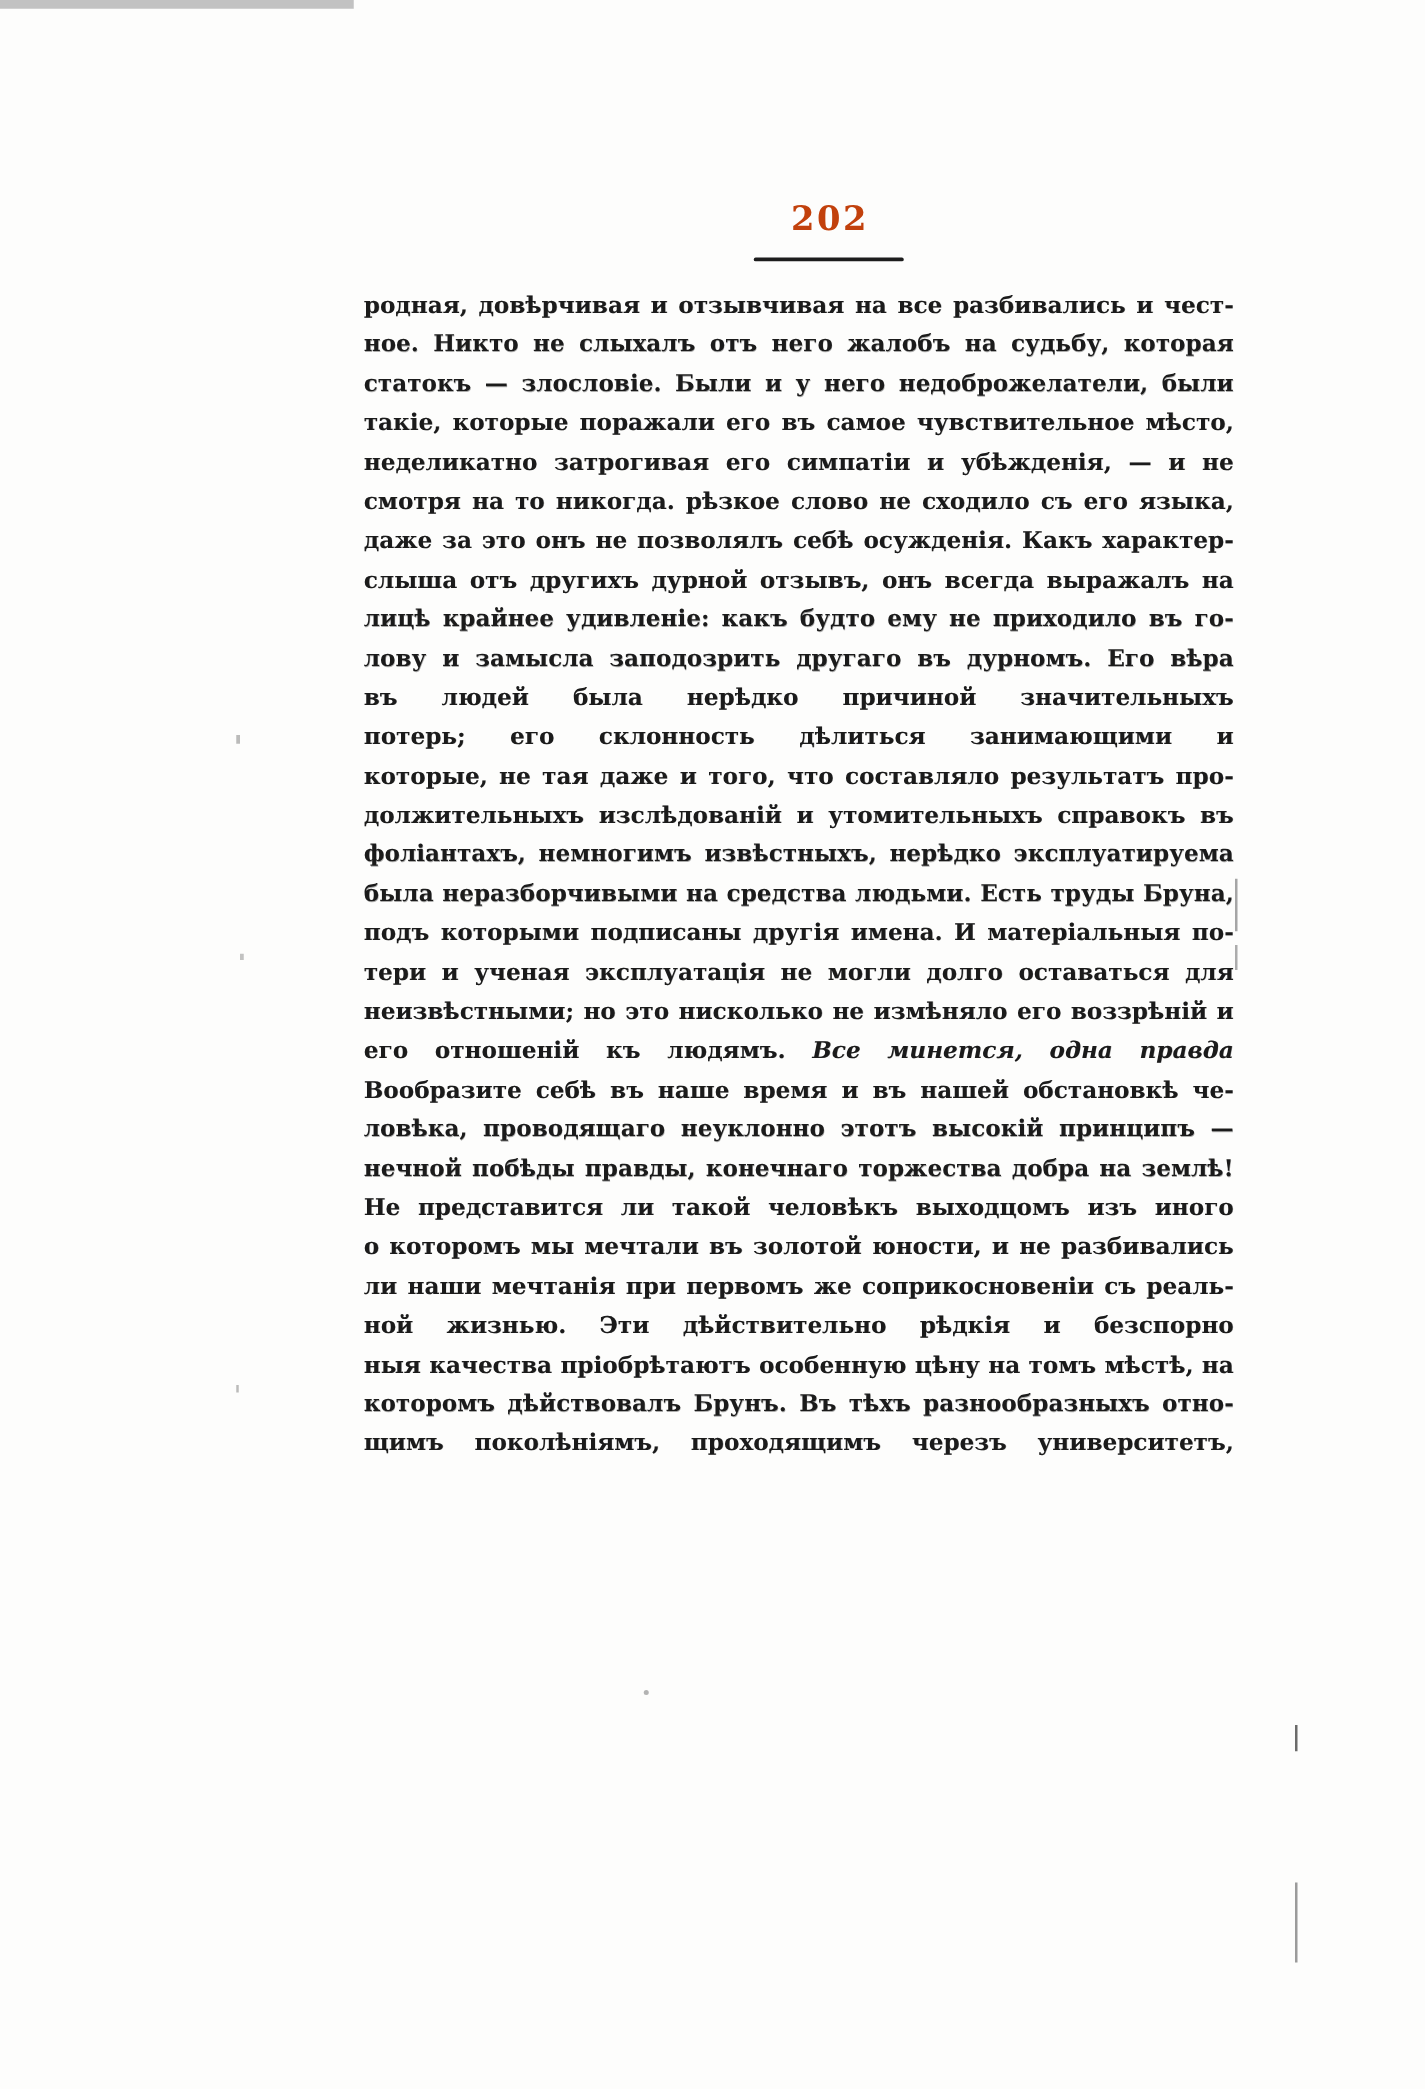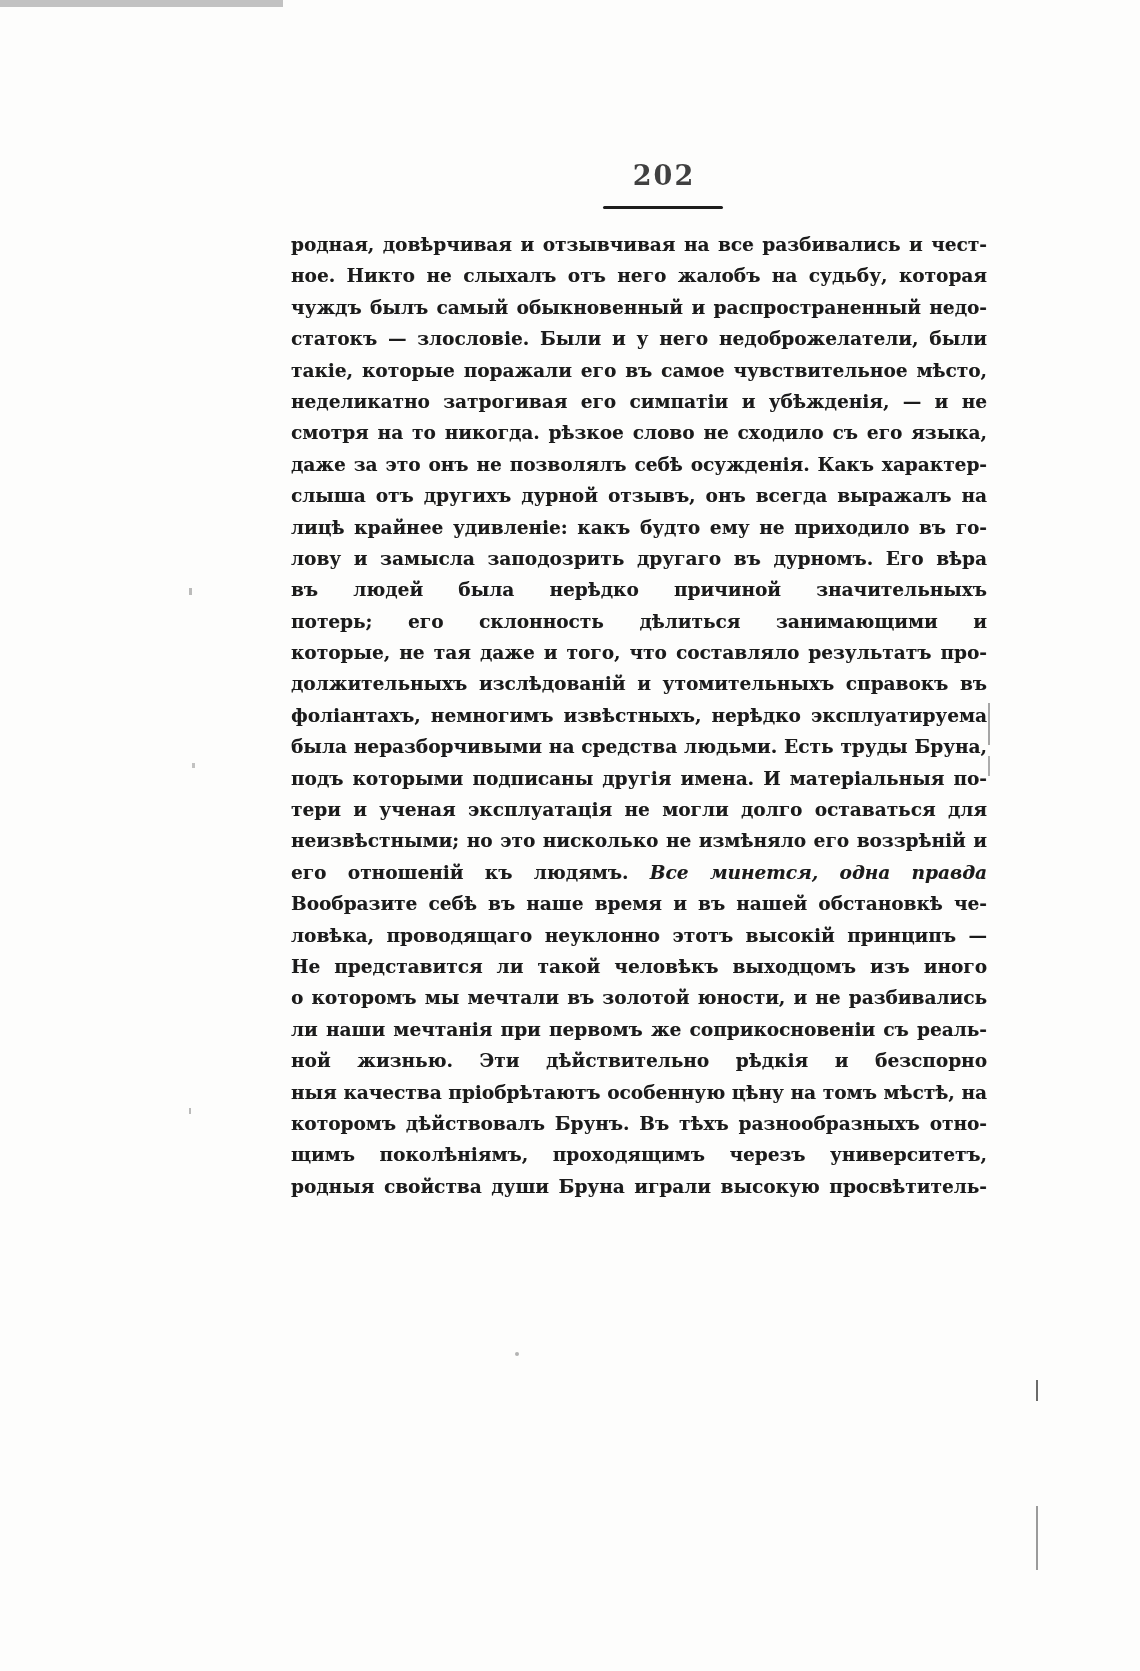--- a/index.html
+++ b/index.html
@@ -19,21 +19,21 @@
   
   .page-number {
     position: absolute;
     top: 160px;
     left: 604px;
     width: 120px;
     text-align: center;
     font-size: 27px;
     font-weight: 700;
     letter-spacing: 2px;
-    color: #404040;
+    color: #c2410c;
   }
   .page-number-rule {
     position: absolute;
     top: 206px;
     left: 603px;
     width: 120px;
     height: 3px;
     background: #1d1d1d;
     border-radius: 2px;
   }
@@ -78,49 +78,48 @@
 
 <div class="page">
 
   <div class="page-number">202</div>
 
   <div class="page-number-rule"></div>
 
   <main class="text-block">
       <div class="line"><span>родная, довѣрчивая и отзывчивая на все разбивались и чест-</span></div>
       <div class="line"><span>ное. Никто не слыхалъ отъ него жалобъ на судьбу, которая</span></div>
-      <div class="line"><span>чуждъ былъ самый обыкновенный и распространенный недо-</span></div>
       <div class="line"><span>статокъ — злословіе. Были и у него недоброжелатели, были</span></div>
       <div class="line"><span>такіе, которые поражали его въ самое чувствительное мѣсто,</span></div>
       <div class="line"><span>неделикатно затрогивая его симпатіи и убѣжденія, — и не</span></div>
       <div class="line"><span>смотря на то никогда. рѣзкое слово не сходило съ его языка,</span></div>
       <div class="line"><span>даже за это онъ не позволялъ себѣ осужденія. Какъ характер-</span></div>
       <div class="line"><span>слыша отъ другихъ дурной отзывъ, онъ всегда выражалъ на</span></div>
       <div class="line"><span>лицѣ крайнее удивленіе: какъ будто ему не приходило въ го-</span></div>
       <div class="line"><span>лову и замысла заподозрить другаго въ дурномъ. Его вѣра</span></div>
       <div class="line"><span>въ людей была нерѣдко причиной значительныхъ матеріальныхъ</span></div>
       <div class="line"><span>потерь; его склонность дѣлиться занимающими и волнующими</span></div>
       <div class="line"><span>которые, не тая даже и того, что составляло результатъ про-</span></div>
       <div class="line"><span>должительныхъ изслѣдованій и утомительныхъ справокъ въ</span></div>
       <div class="line"><span>фоліантахъ, немногимъ извѣстныхъ, нерѣдко эксплуатируема</span></div>
       <div class="line"><span>была неразборчивыми на средства людьми. Есть труды Бруна,</span></div>
       <div class="line"><span>подъ которыми подписаны другія имена. И матеріальныя по-</span></div>
       <div class="line"><span>тери и ученая эксплуатація не могли долго оставаться для него</span></div>
       <div class="line"><span>неизвѣстными; но это нисколько не измѣняло его воззрѣній и</span></div>
       <div class="line"><span>его отношеній къ людямъ. </span><span class="italic">Все минется, одна правда остается'</span></div>
       <div class="line"><span>Вообразите себѣ въ наше время и въ нашей обстановкѣ че-</span></div>
       <div class="line"><span>ловѣка, проводящаго неуклонно этотъ высокій принципъ — ко-</span></div>
+      <div class="line"><span>нечной побѣды правды, конечнаго торжества добра на землѣ!</span></div>
       <div class="line"><span>Не представится ли такой человѣкъ выходцомъ изъ иного міра.</span></div>
       <div class="line"><span>о которомъ мы мечтали въ золотой юности, и не разбивались</span></div>
       <div class="line"><span>ли наши мечтанія при первомъ же соприкосновеніи съ реаль-</span></div>
       <div class="line"><span>ной жизнью. Эти дѣйствительно рѣдкія и безспорно возвышен-</span></div>
       <div class="line"><span>ныя качества пріобрѣтаютъ особенную цѣну на томъ мѣстѣ, на</span></div>
       <div class="line"><span>которомъ дѣйствовалъ Брунъ. Въ тѣхъ разнообразныхъ отно-</span></div>
       <div class="line"><span>щимъ поколѣніямъ, проходящимъ черезъ университетъ, благо-</span></div>
-      <div class="line"><span>родныя свойства души Бруна играли высокую просвѣтитель-</span></div>
     </main>
 
   <div class="artifact top-strip"></div>
   <div class="artifact left-dash-1"></div>
   <div class="artifact left-dash-2"></div>
   <div class="artifact left-dash-3"></div>
   <div class="artifact mid-dot"></div>
   <div class="artifact right-bar-1"></div>
   <div class="artifact right-bar-2"></div>
   <div class="artifact right-bar-3"></div>

